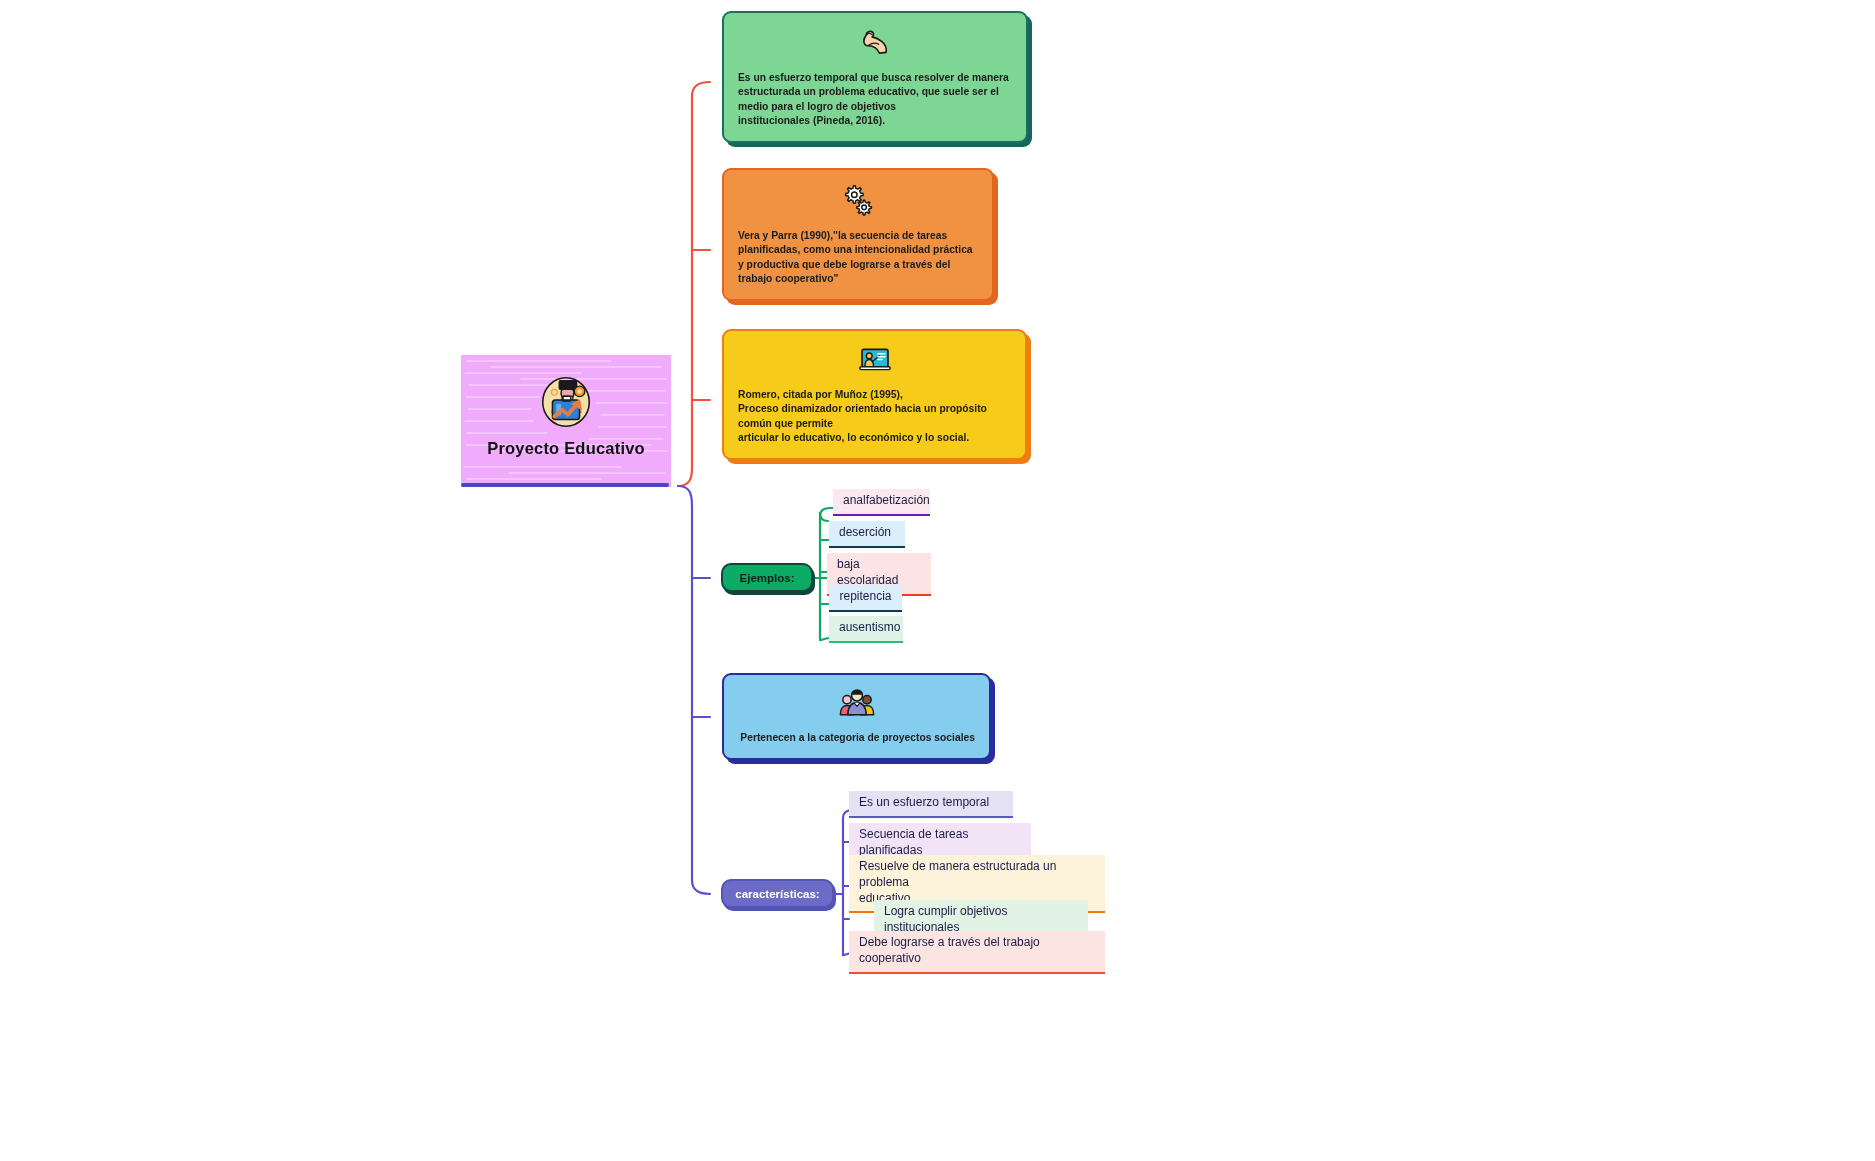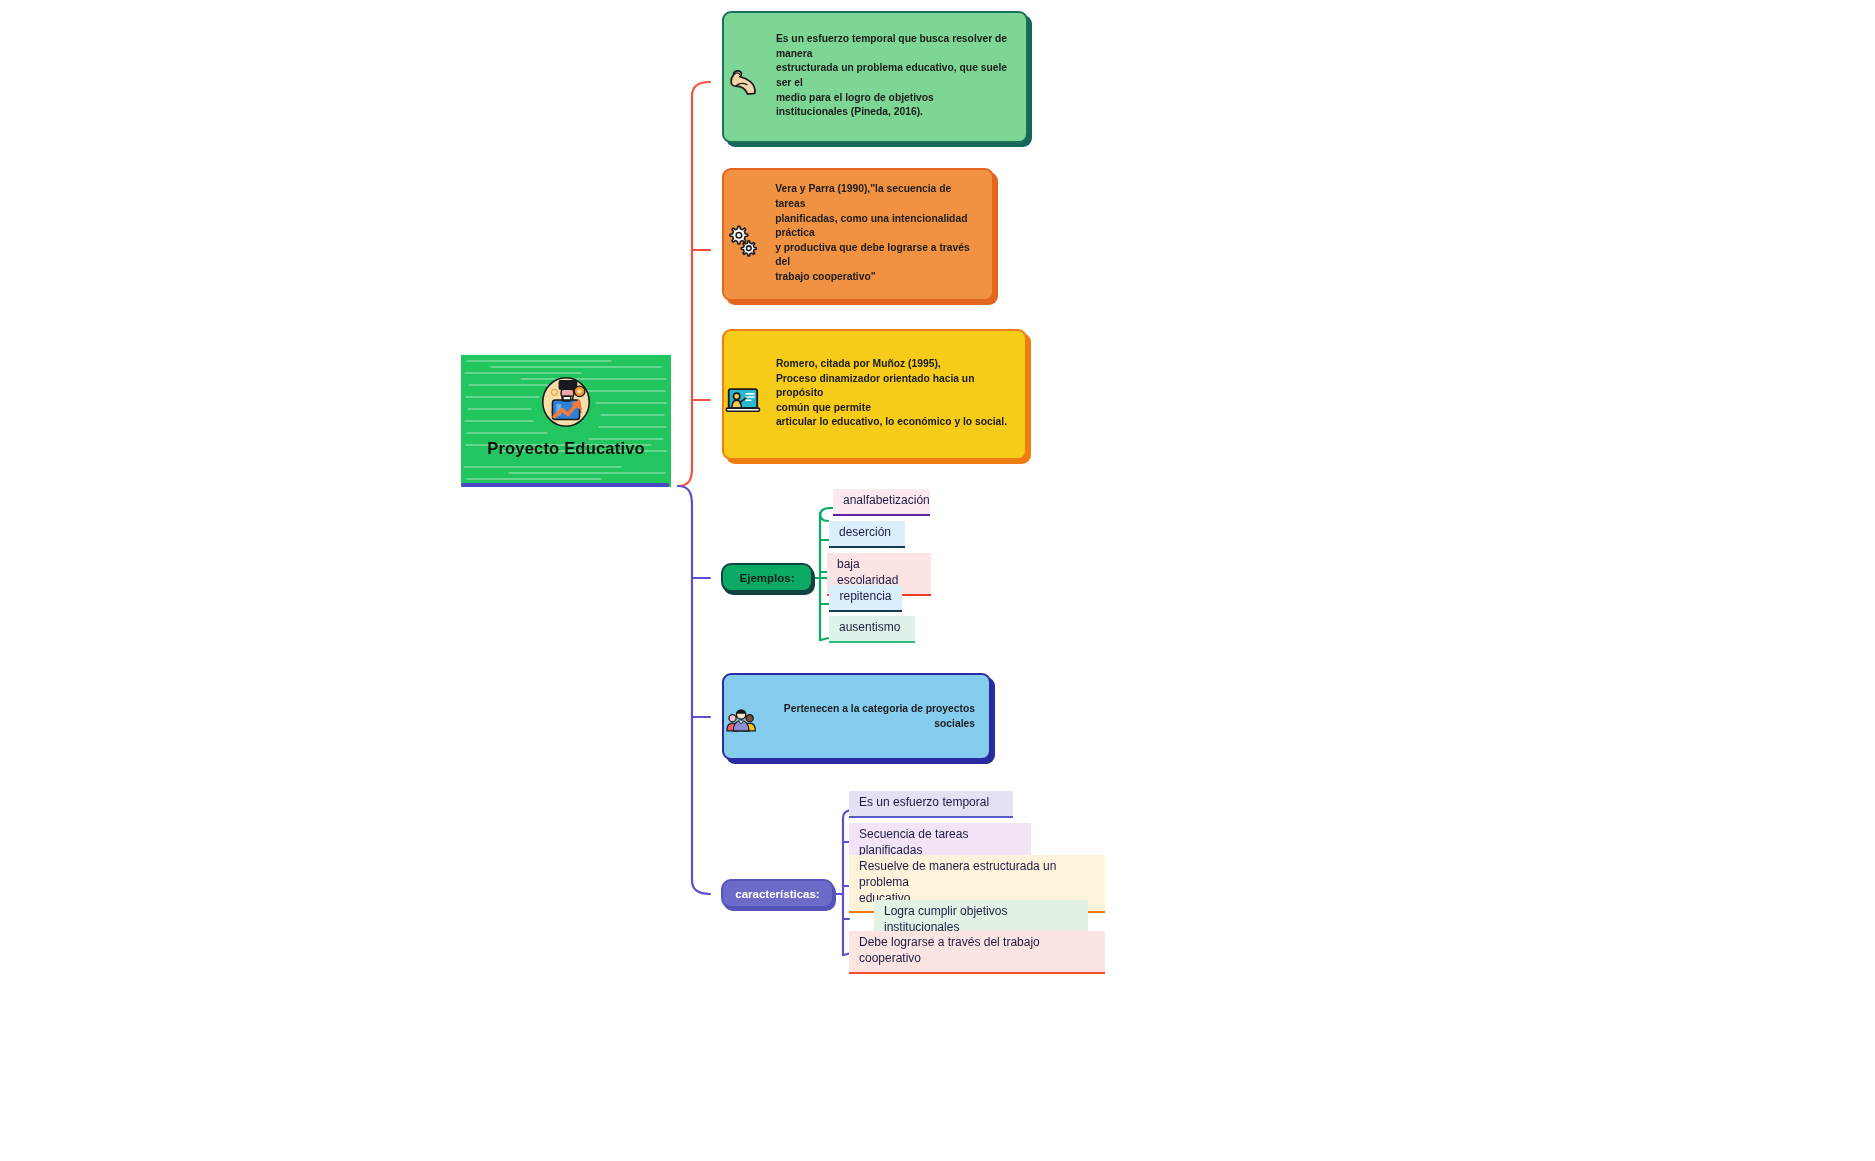--- a/index.html
+++ b/index.html
@@ -24,21 +24,21 @@
     pointer-events: none;
   }
 
   
   .center-node {
     position: absolute;
     left: 461px;
     top: 355px;
     width: 210px;
     height: 132px;
-    background: #22c55e;
+    background: #f0abfc;
     display: flex;
     flex-direction: column;
     align-items: center;
     justify-content: flex-start;
   }
   .center-node .sketch-lines {
     position: absolute;
     left: 0; top: 0; right: 0; bottom: 0;
     pointer-events: none;
   }
@@ -69,21 +69,21 @@
     background: #4b44c4;
     border-radius: 2px;
   }
 
   
   .card {
     position: absolute;
     border-radius: 9px;
     border: 2.5px solid;
     display: flex;
-    flex-direction: row;
+    flex-direction: column;
     align-items: center;
   }
   .card .card-icon {
     margin-top: 12px;
     width: 44px;
     height: 44px;
   }
   .card .card-text {
     margin-top: 10px;
     width: 100%;
@@ -156,21 +156,21 @@
     color: #1c1c44;
     border-bottom: 2.5px solid;
     white-space: pre-line;
   }
 
   
   #chip-e0 { left: 833px; top: 489px; width: 97px;  background: #fbe9ef; border-bottom-color: #6a1fa8; }
   #chip-e1 { left: 829px; top: 521px; width: 76px;  background: #dbeefb; border-bottom-color: #123a52; }
   #chip-e2 { left: 827px; top: 553px; width: 104px; background: #fbe4e3; border-bottom-color: #ef3b2c; }
   #chip-e3 { left: 829px; top: 585px; width: 73px;  background: #dbeefb; border-bottom-color: #123a52; text-align: center; }
-  #chip-e4 { left: 829px; top: 616px; width: 86px;  background: #dff3e8; border-bottom-color: #2fba7e; }
+  #chip-e4 { left: 829px; top: 616px; width: 74px;  background: #dff3e8; border-bottom-color: #2fba7e; }
 
   
   #chip-c0 { left: 849px; top: 791px;  width: 164px; background: #e4e1f5; border-bottom-color: #5a5ac4; }
   #chip-c1 { left: 849px; top: 823px;  width: 182px; background: #f2e3f7; border-bottom-color: #9b2bb8; }
   #chip-c2 { left: 849px; top: 855px;  width: 256px; background: #fdf3da; border-bottom-color: #f4770d; }
   #chip-c3 { left: 849px; top: 900px;  width: 214px; background: #e2f2e4; border-bottom-color: #1e8f2a; margin-left: 25px; }
   #chip-c4 { left: 849px; top: 931px;  width: 256px; background: #fbe4e2; border-bottom-color: #f0512c; }
 </style>
 </head>
 <body>

